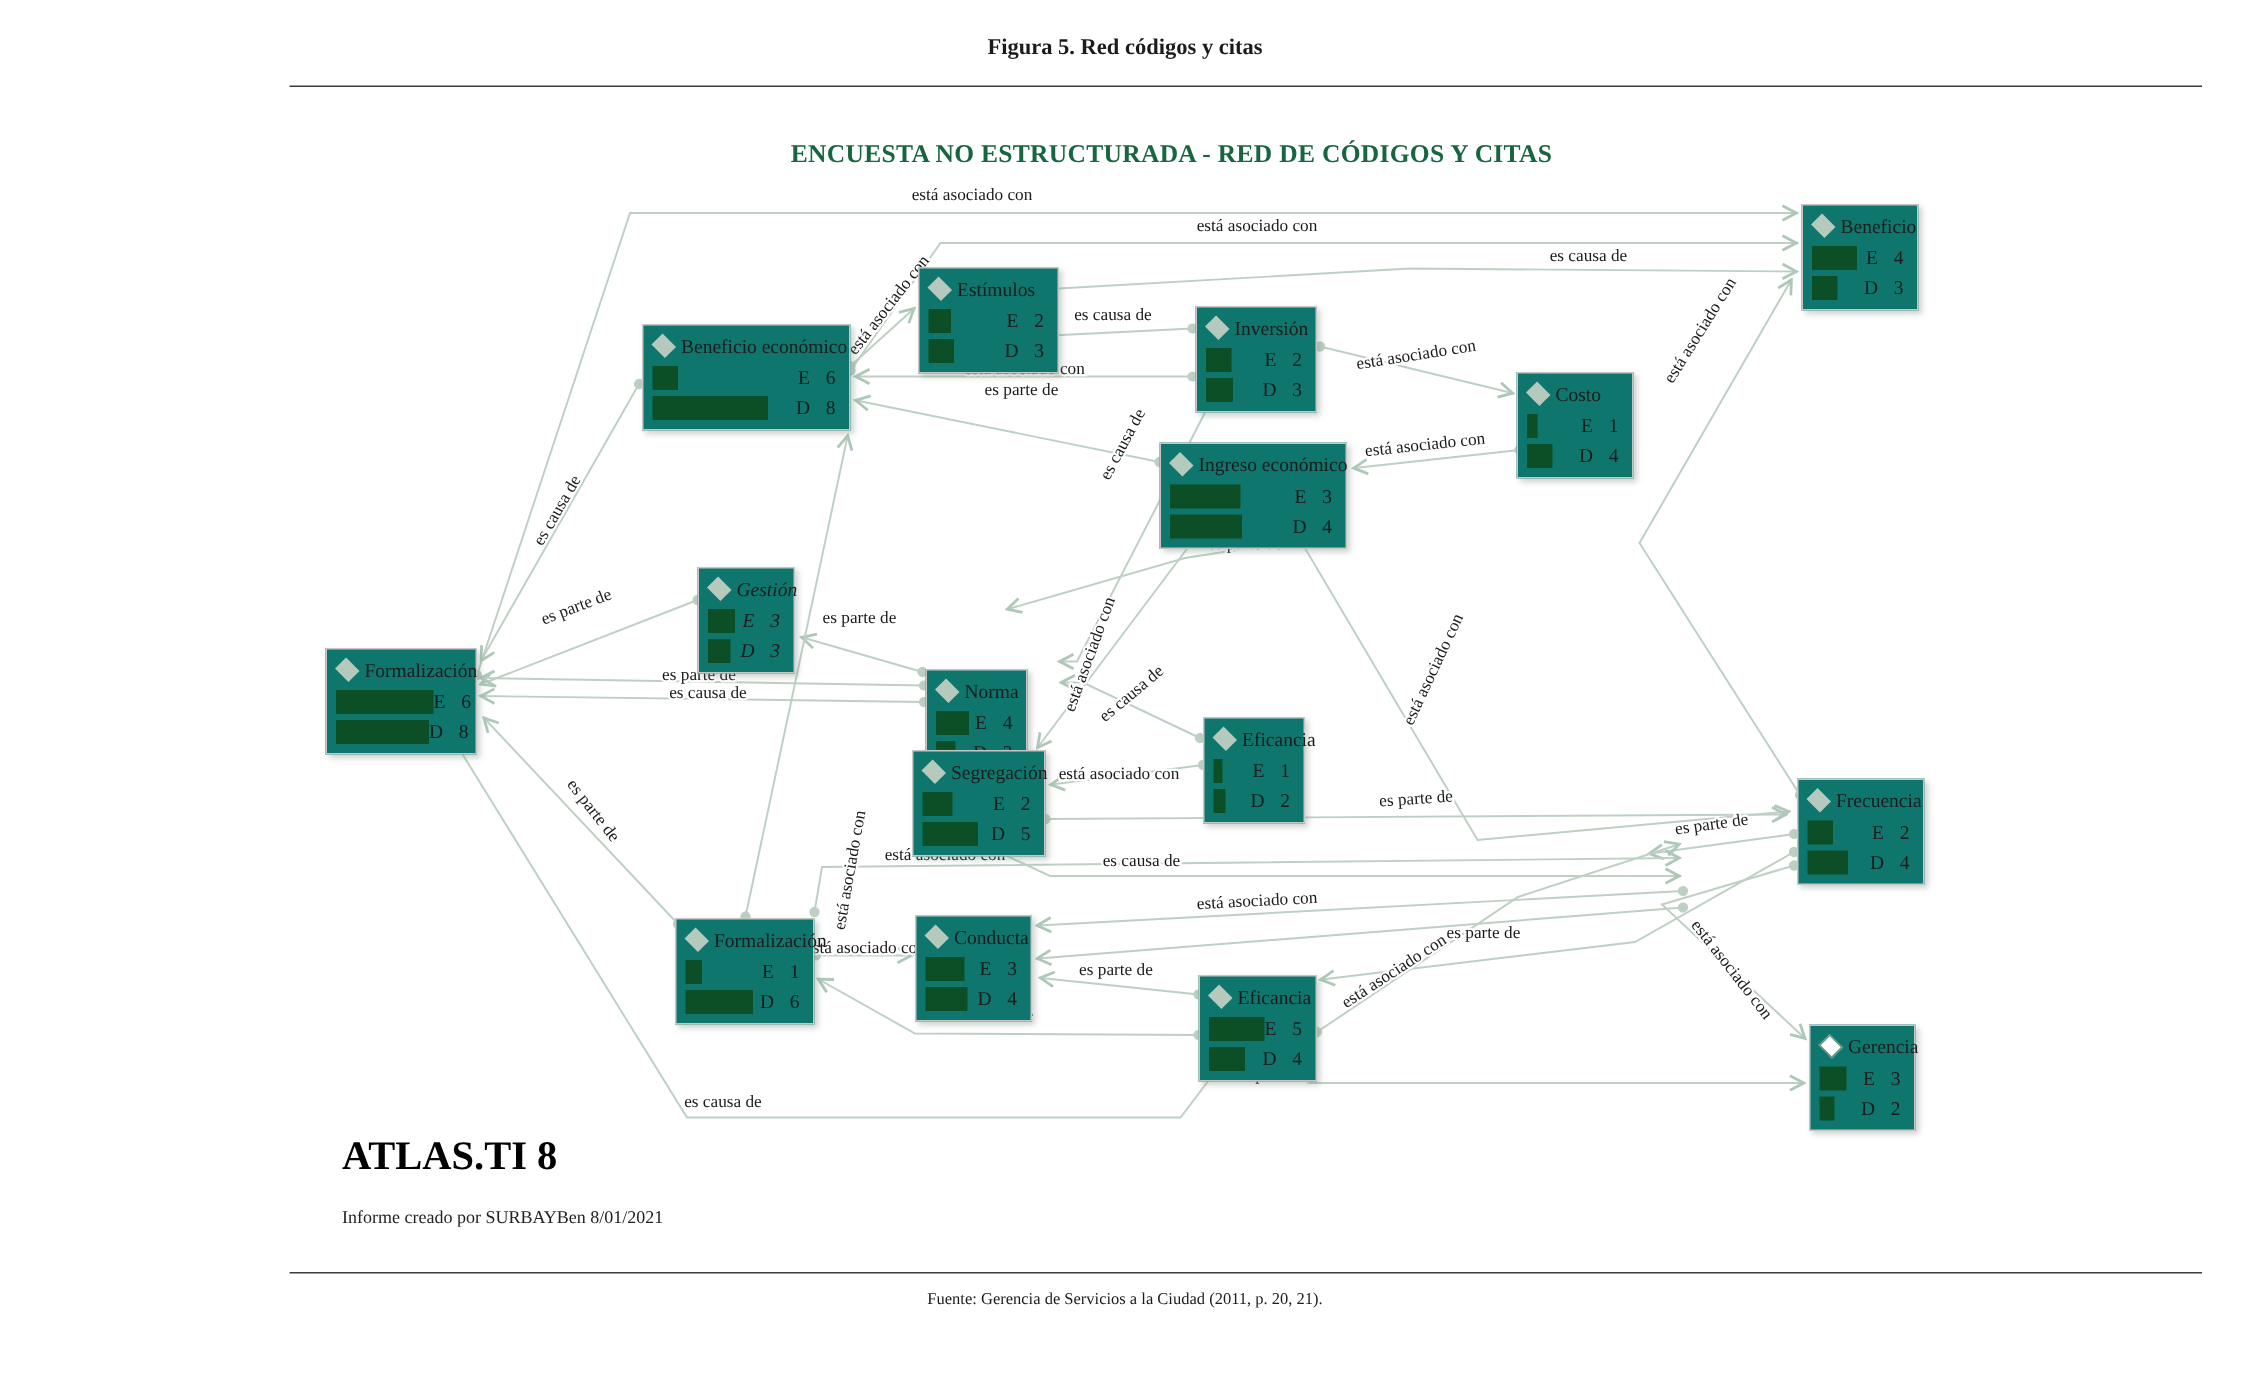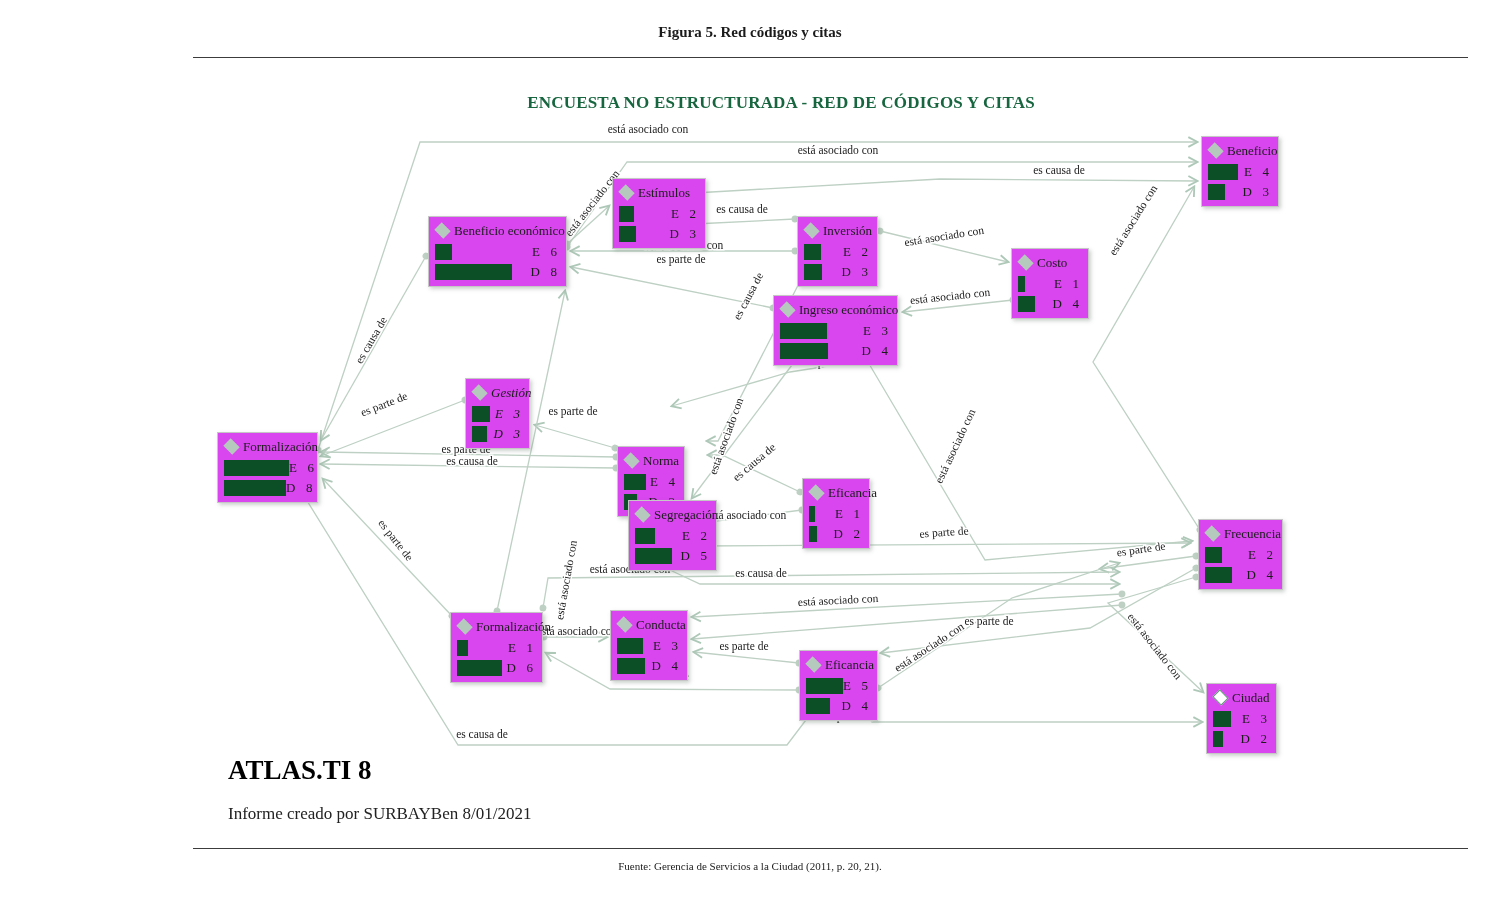--- a/index.html
+++ b/index.html
@@ -4,25 +4,25 @@
 <style>
   html,body{margin:0;padding:0;background:#fff;}
   body{width:1500px;height:919px;position:relative;font-family:"Liberation Serif",serif;color:#1b1b1b;overflow:hidden;}
   .abs{position:absolute;}
   .fig-caption{top:24px;left:750px;transform:translateX(-50%);font-size:15px;font-weight:bold;white-space:nowrap;}
   .rule{height:1px;background:#3c3c3c;left:193px;width:1275px;}
   .rule-top{top:57px;}
   .rule-bottom{top:848px;}
   .diagram-title{top:93px;left:781px;transform:translateX(-50%);font-size:17px;font-weight:bold;color:#17663f;letter-spacing:.2px;white-space:nowrap;}
   .atlas-title{top:755px;left:228px;font-size:27px;font-weight:bold;color:#000000;}
-  .report-line{top:804px;left:228px;font-size:17px;color:#222;}
+  .report-line{top:804px;left:228px;font-size:12px;color:#222;}
   .footer-line{top:860px;left:750px;transform:translateX(-50%);font-size:11px;font-weight:normal;white-space:nowrap;}
   .stage{position:absolute;inset:0;}
   #edge-svg{position:absolute;left:0;top:0;}
-  .node{position:absolute;background:#d946ef;border:1px solid #c6c6c6;box-shadow:2px 2px 4px rgba(110,125,115,.35);
+  .node{position:absolute;background:#0f766e;border:1px solid #c6c6c6;box-shadow:2px 2px 4px rgba(110,125,115,.35);
         font-size:13px;color:#1c1c1c;padding:3px 0 5px 0;box-sizing:border-box;}
   .node-header{display:flex;align-items:center;gap:6px;padding:2px 6px 2px 8px;height:17px;white-space:nowrap;}
   .diamond{width:11px;height:11px;background:#b5cabd;transform:rotate(45deg) scale(1.15,.95);flex:none;}
   .diamond.hollow{background:#fff;border:1.3px solid #63927b;box-sizing:border-box;}
   .node-row{display:flex;align-items:center;height:18px;margin-top:2px;padding:0 9px 0 6px;}
   .bar{height:16px;background:#0c4f27;flex:none;}
   .rk{margin-left:auto;}
   .rv{margin-left:9px;min-width:8px;text-align:right;}
   .edge-label{font-family:"Liberation Serif",serif;}
 </style>
@@ -162,21 +162,21 @@
           <span class="bar" style="width: 15px;"></span>
           <span class="rk">E</span>
           <span class="rv">2</span>
         </div>
         <div class="node-row">
           <span class="bar" style="width: 17px;"></span>
           <span class="rk">D</span>
           <span class="rv">3</span>
         </div>
       </div>
-      <div class="node" style="left: 797px; top: 216px; width: 81px;">
+      <div class="node" style="left: 797px; top: 204px; width: 81px;">
         <div class="node-header">
           <span class="diamond"></span>
           <span>Inversión</span>
         </div>
         <div class="node-row">
           <span class="bar" style="width: 17px;"></span>
           <span class="rk">E</span>
           <span class="rv">2</span>
         </div>
         <div class="node-row">
@@ -258,21 +258,21 @@
           <span class="bar" style="width: 65px;"></span>
           <span class="rk">E</span>
           <span class="rv">6</span>
         </div>
         <div class="node-row">
           <span class="bar" style="width: 62px;"></span>
           <span class="rk">D</span>
           <span class="rv">8</span>
         </div>
       </div>
-      <div class="node" style="left: 608px; top: 500px; width: 89px; margin-left: 20px;">
+      <div class="node" style="left: 608px; top: 500px; width: 89px;">
         <div class="node-header">
           <span class="diamond"></span>
           <span>Segregación</span>
         </div>
         <div class="node-row">
           <span class="bar" style="width: 20px;"></span>
           <span class="rk">E</span>
           <span class="rv">2</span>
         </div>
         <div class="node-row">
@@ -357,21 +357,21 @@
         </div>
         <div class="node-row">
           <span class="bar" style="width: 27px;"></span>
           <span class="rk">D</span>
           <span class="rv">4</span>
         </div>
       </div>
       <div class="node" style="left: 1206px; top: 683px; width: 71px;">
         <div class="node-header">
           <span class="diamond hollow"></span>
-          <span>Ciudad</span>
+          <span>Gerencia</span>
         </div>
         <div class="node-row">
           <span class="bar" style="width: 18px;"></span>
           <span class="rk">E</span>
           <span class="rv">3</span>
         </div>
         <div class="node-row">
           <span class="bar" style="width: 10px;"></span>
           <span class="rk">D</span>
           <span class="rv">2</span>

